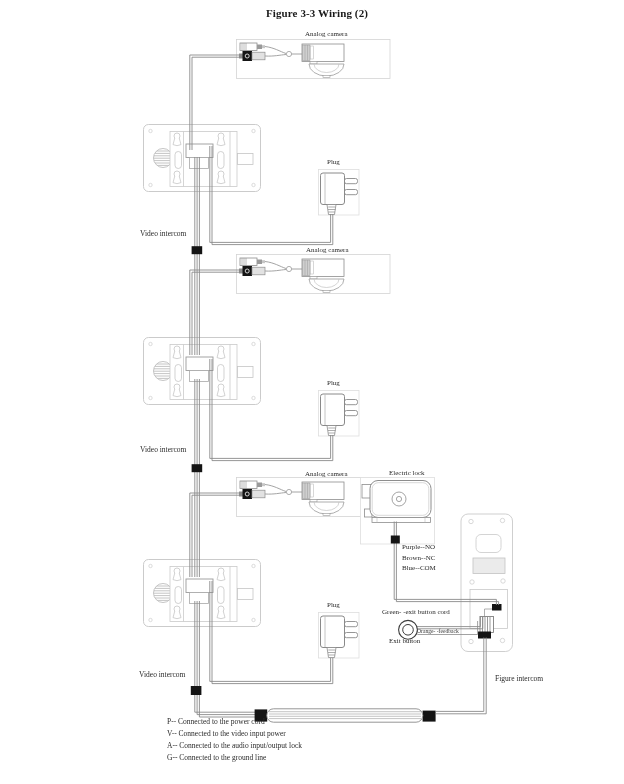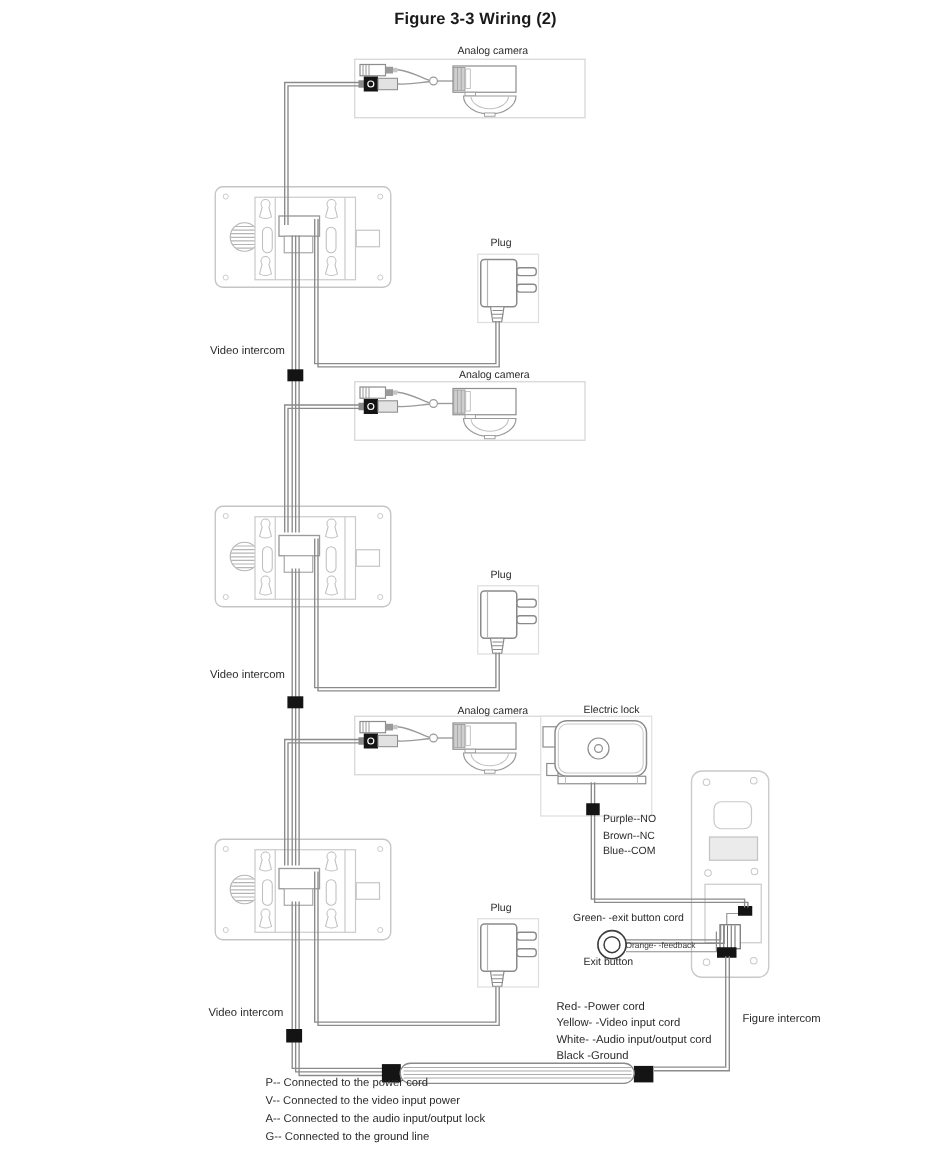--- a/index.html
+++ b/index.html
@@ -1,17 +1,17 @@
 <!DOCTYPE html>
 <html><head>
 <meta charset="utf-8">
 <style>
   html,body{margin:0;padding:0;background:#fff;}
   #canvas{position:relative;width:624px;height:784px;background:#fff;overflow:hidden;
-          font-family:Liberation Sans, sans-serif;}
+          font-family:Liberation Serif, serif;}
   #diagram-svg{position:absolute;left:0;top:0;}
   .lbl{position:absolute;white-space:nowrap;color:#2a2a2a;font-size:7.5px;line-height:1.1;}
   .lbl-sm{font-size:7px;}
   .lbl-xs{font-size:5.6px;color:#3a3a3a;}
   #title{position:absolute;left:0;right:0;top:7px;text-align:center;font-size:11px;
          font-weight:bold;color:#1a1a1a;letter-spacing:0.1px;transform:translateX(5px);}
   .note-block div{margin:0;}
 </style>
 </head>
 <body>
@@ -231,27 +231,21 @@
     <div>Brown--NC</div>
     <div>Blue--COM</div>
   </div>
 
   <div class="lbl lbl-sm" style="left:382px;top:609px">Green- -exit button cord</div>
   <div class="lbl lbl-xs" style="left:417px;top:628px">Orange- -feedback</div>
   <div class="lbl lbl-sm" style="left:389px;top:638px">Exit button</div>
 
   <div class="lbl" style="left:495px;top:675px">Figure intercom</div>
 
-  <div class="lbl note-block" style="left:371px;top:665px;line-height:11px">
-    <div>Red- -Power cord</div>
-    <div>Yellow- -Video input cord</div>
-    <div>White- -Audio input/output cord</div>
-    <div>Black -Ground</div>
-  </div>
-
-  <div class="lbl note-block" style="left:177px;top:716px;line-height:11.9px">
+
+  <div class="lbl note-block" style="left:167px;top:716px;line-height:11.9px">
     <div>P-- Connected to the power cord</div>
     <div>V-- Connected to the video input power</div>
     <div>A-- Connected to the audio input/output lock</div>
     <div>G-- Connected to the ground line</div>
   </div>
 
 </div>
 
 </body></html>

